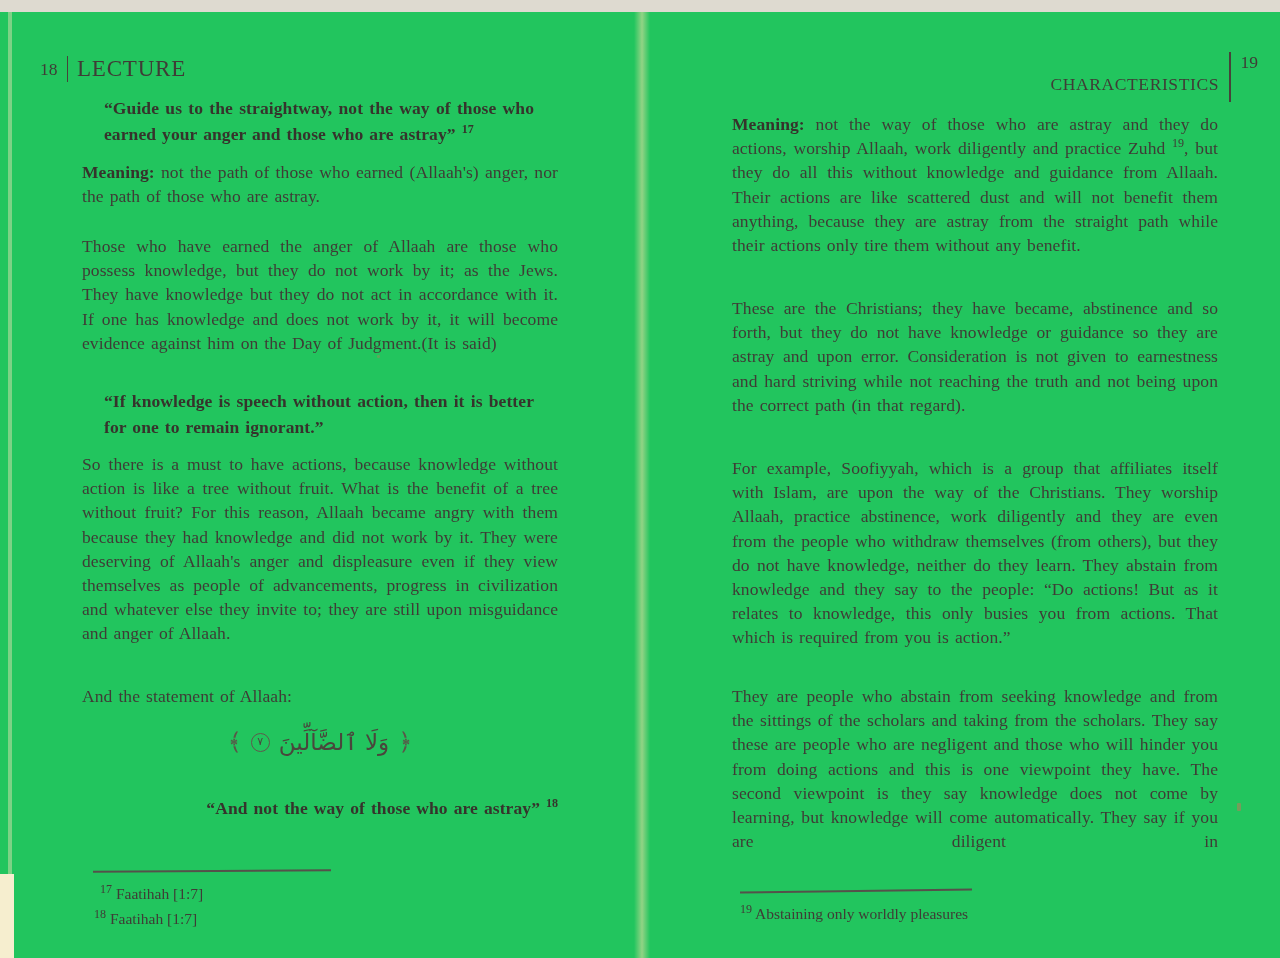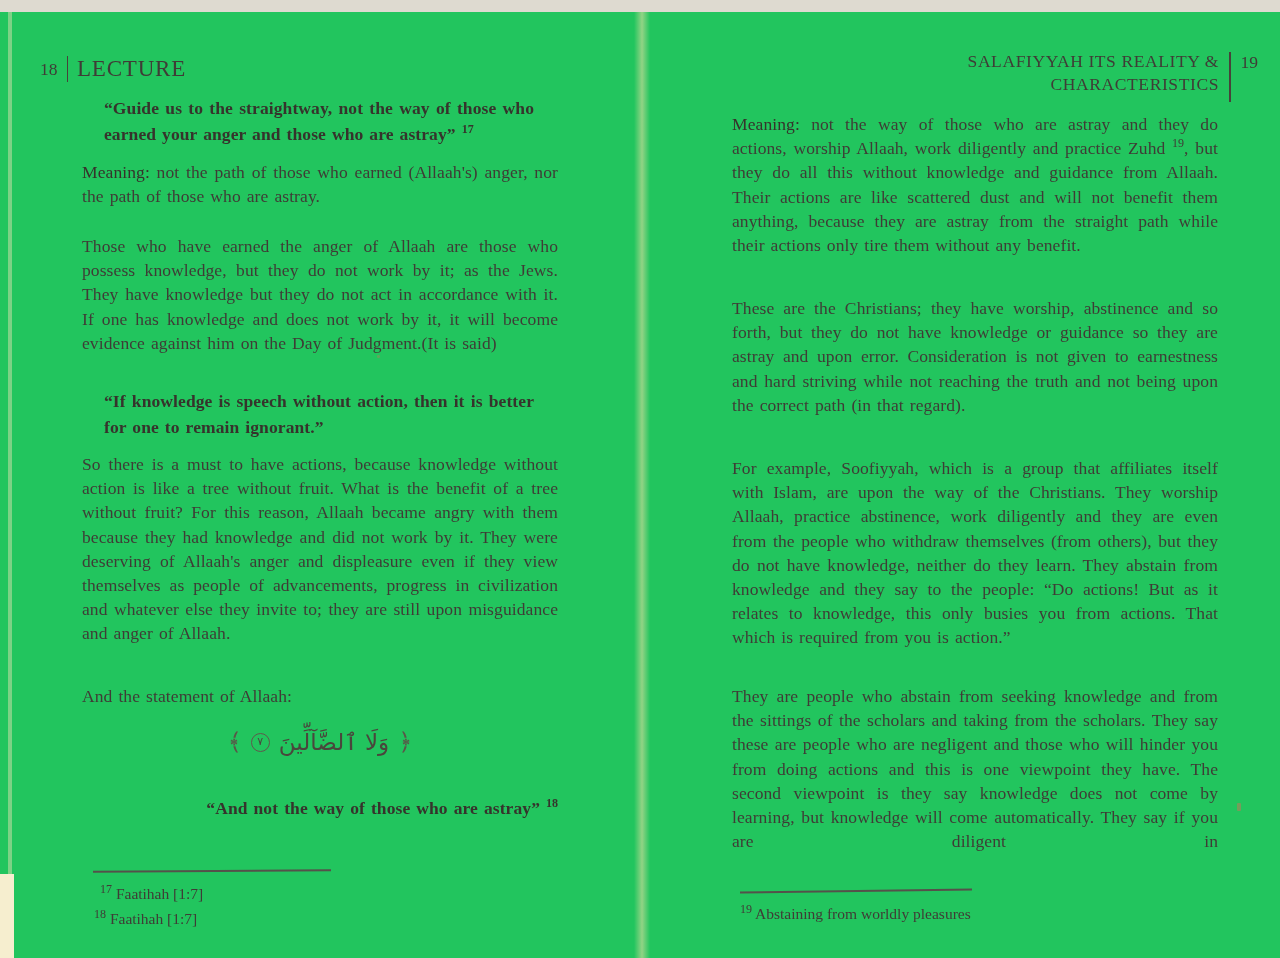--- a/index.html
+++ b/index.html
@@ -48,21 +48,21 @@
     position:absolute;
     font-size:17.5px; line-height:24.2px;
     text-align:justify; word-spacing:1.5px; letter-spacing:0.1px;
   }
   .justify-last { text-align-last:justify; }
   .bold-quote { font-weight:bold; line-height:25.5px; color:#36332c; }
   .q-indent { left:104px; width:430px; }
   .lbody { left:82px; width:476px; }
   .rbody { left:732px; width:486px; }
   .center-quote { text-align:right; }
-  .para-lead { font-weight:normal; color:#36332c; }
+  .para-lead { font-weight:bold; color:#36332c; }
   sup { font-size:12px; line-height:0; vertical-align:super; letter-spacing:0; }
 
   
   .arabic-line {
     position:absolute; left:82px; width:476px; top:716px;
     display:flex; justify-content:center; align-items:center; gap:9px;
     font-family:"DejaVu Sans",sans-serif;
     color:#4a463c;
   }
   .arabic-text { font-size:23px; direction:rtl; }
@@ -135,38 +135,38 @@
     <div class="footnote" style="left:94px; top:895px;">
       <sup>18</sup> <span>Faatihah [1:7]</span>
     </div>
 
   </div>
 
   <div>
 
     <div class="running-header header-right">
       <span class="hdr-title-block">
-        <span>SALAFIYYAH ITS REALITY &amp;</span><br>
+        <br>
         <span>CHARACTERISTICS</span>
       </span>
       <span class="hdr-divider"></span>
       <span class="page-num">19</span>
     </div>
 
     <div class="body-text rbody" style="top:100px;">
       <span class="para-lead">Meaning:</span><span> not the way of those who are astray and they do actions, worship Allaah, work diligently and practice Zuhd </span><sup>19</sup><span>, but they do all this without knowledge and guidance from Allaah. Their actions are like scattered dust and will not benefit them anything, because they are astray from the straight path while their actions only tire them without any benefit.</span>
     </div>
 
-    <div class="body-text rbody" style="top:284px;">These are the Christians; they have worship, abstinence and so forth, but they do not have knowledge or guidance so they are astray and upon error. Consideration is not given to earnestness and hard striving while not reaching the truth and not being upon the correct path (in that regard).</div>
+    <div class="body-text rbody" style="top:284px;">These are the Christians; they have became, abstinence and so forth, but they do not have knowledge or guidance so they are astray and upon error. Consideration is not given to earnestness and hard striving while not reaching the truth and not being upon the correct path (in that regard).</div>
 
     <div class="body-text rbody" style="top:444px;">For example, Soofiyyah, which is a group that affiliates itself with Islam, are upon the way of the Christians. They worship Allaah, practice abstinence, work diligently and they are even from the people who withdraw themselves (from others), but they do not have knowledge, neither do they learn. They abstain from knowledge and they say to the people: “Do actions! But as it relates to knowledge, this only busies you from actions. That which is required from you is action.”</div>
 
     <div class="body-text rbody justify-last" style="top:672px;">They are people who abstain from seeking knowledge and from the sittings of the scholars and taking from the scholars. They say these are people who are negligent and those who will hinder you from doing actions and this is one viewpoint they have. The second viewpoint is they say knowledge does not come by learning, but knowledge will come automatically. They say if you are diligent in</div>
 
     <div class="footnote-rule fn-rule-right"></div>
 
     <div class="footnote" style="left:740px; top:890px;">
-      <sup>19</sup> <span>Abstaining from worldly pleasures</span>
+      <sup>19</sup> <span>Abstaining only worldly pleasures</span>
     </div>
 
   </div>
 
 </div>
 
 </body></html>

